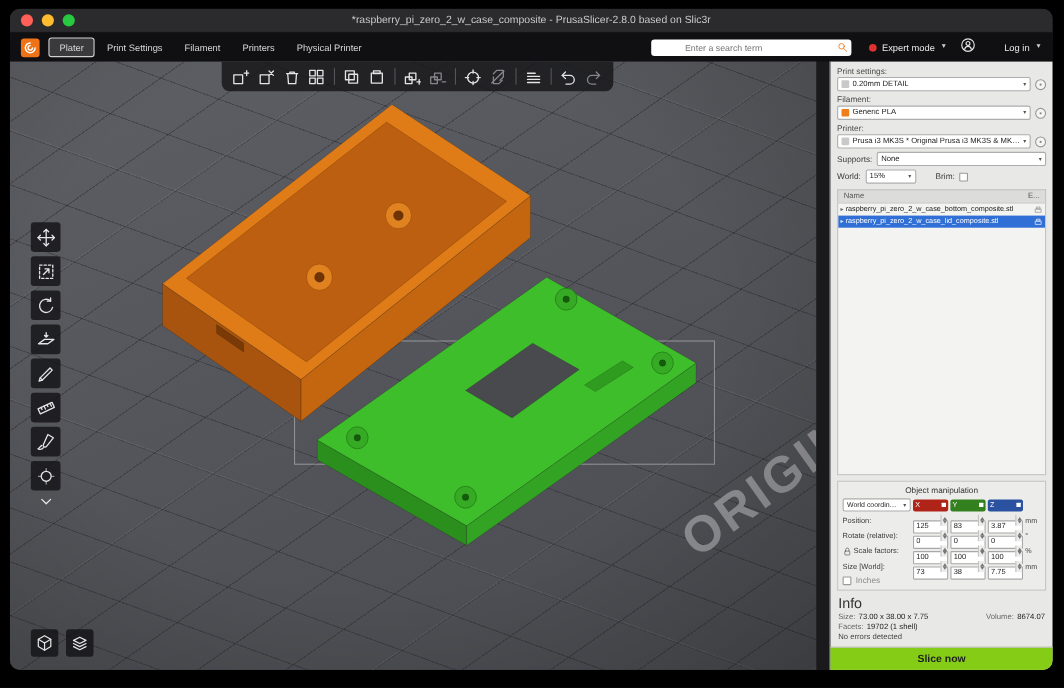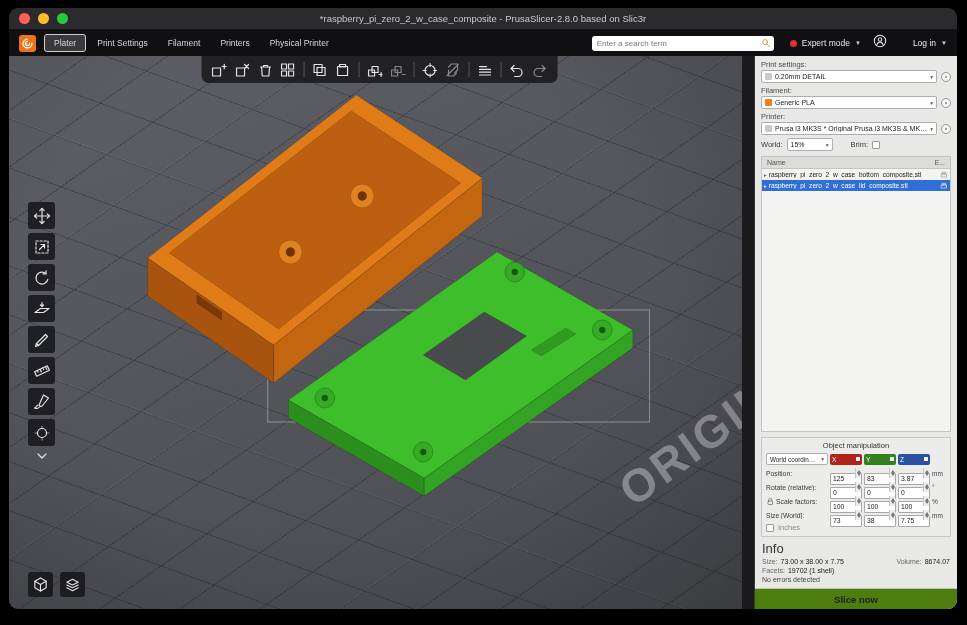--- a/index.html
+++ b/index.html
@@ -12,21 +12,21 @@
   .lights { position:absolute; left:10px; top:0; height:100%; display:flex; align-items:center; gap:8px; }
   .light { width:11px; height:11px; border-radius:50%; }
   .light.red{ background:#ff5f57; } .light.yellow{ background:#febc2e; } .light.green{ background:#28c840; }
   .wtitle { font-size:9.5px; color:#c9c9cb; white-space:nowrap; }
 
   
   .menubar { height:26px; background:#101012; display:flex; align-items:center; gap:2px; padding:0 10px; }
   .logo { width:17px; height:17px; border-radius:3px; background:#ee7216; display:flex; align-items:center; justify-content:center; margin-right:6px; flex:none; }
   .tab { font-size:8.5px; color:#d8d8d8; padding:3px 9px; border-radius:3px; white-space:nowrap; cursor:default;text-align:center; }
   .tab.active { border:1px solid #d0d0d0; background:#3a3a3c; }
-  .searchwrap { margin-left:auto; width:182px; height:15px; background:#fff; border-radius:3px; position:relative; display:flex; align-items:center; }
+  .searchwrap { margin-left:auto; width:182px; height:15px; background:#fff; border-radius:3px; position:relative; display:flex; align-items:center;padding-left:26px; }
   .searchwrap input { border:0; outline:0; background:transparent; width:100%; height:100%; font-size:8px; padding:0 16px 0 5px; color:#333; font-family:inherit; }
   .searchwrap svg { position:absolute; right:3px; top:2.5px; }
   .moderow { display:flex; align-items:center; gap:5px; margin-left:14px; }
   .dot { width:7px; height:7px; border-radius:50%; background:#e03030; }
   .mlabel { font-size:8.5px; color:#e8e8e8; white-space:nowrap; }
   .caret { font-size:6px; color:#cfcfcf; }
   .usericon { margin:0 10px; }
 
   
   .main { display:flex; height:553px;gap:12px; }
@@ -96,21 +96,21 @@
   .spin::before { top:2px; border-bottom:3px solid #777; }
   .spin::after { bottom:2px; border-top:3px solid #777; }
   .unit { font-size:6.5px; color:#444; }
   .wc { font-size:6.3px; }
 
   
   .info { padding:4px 7px 2px 7px; font-size:7px; color:#222; }
   .info .ititle { font-size:13px; font-weight:normal; color:#333; margin-bottom:2px; }
   .iline { display:flex; justify-content:space-between; margin-bottom:2px; }
   .ilbl { color:#666; margin-right:3px; }
-  .slicebar { height:21px; margin-top:3px; background:#4d7c0f; border-top:1px solid #c2c2c0; display:flex; align-items:center; justify-content:center; font-size:9.5px; font-weight:bold; color:#1e1e1e; }
+  .slicebar { height:21px; margin-top:3px; background:#84cc16; border-top:1px solid #c2c2c0; display:flex; align-items:center; justify-content:center; font-size:9.5px; font-weight:bold; color:#1e1e1e; }
 </style>
 </head>
 <body>
 
 <div class="window">
 
   <div class="titlebar">
     <div class="lights">
       <div class="light red"></div>
       <div class="light yellow"></div>
@@ -386,20 +386,27 @@
         <div class="slabel">Printer:</div>
         <div class="comborow">
           <div class="combo">
             <span class="minicon"></span>
             <span class="val">Prusa i3 MK3S * Original Prusa i3 MK3S &amp; MK3S+ ... 0.6...</span>
             <span class="arr">▾</span>
           </div>
           <div class="cbtn"></div>
         </div>
 
+        <div class="inline">
+          <span class="ilabel">Supports:</span>
+          <div class="combo">
+            <span class="val">None</span>
+            <span class="arr">▾</span>
+          </div>
+        </div>
 
         <div class="inline">
           <span class="ilabel">World:</span>
           <div class="combo" style="flex:0 0 46px">
             <span class="val">15%</span>
             <span class="arr">▾</span>
           </div>
           <span class="ilabel" style="margin-left:14px">Brim:</span>
           <div class="checkbox"></div>
         </div>

